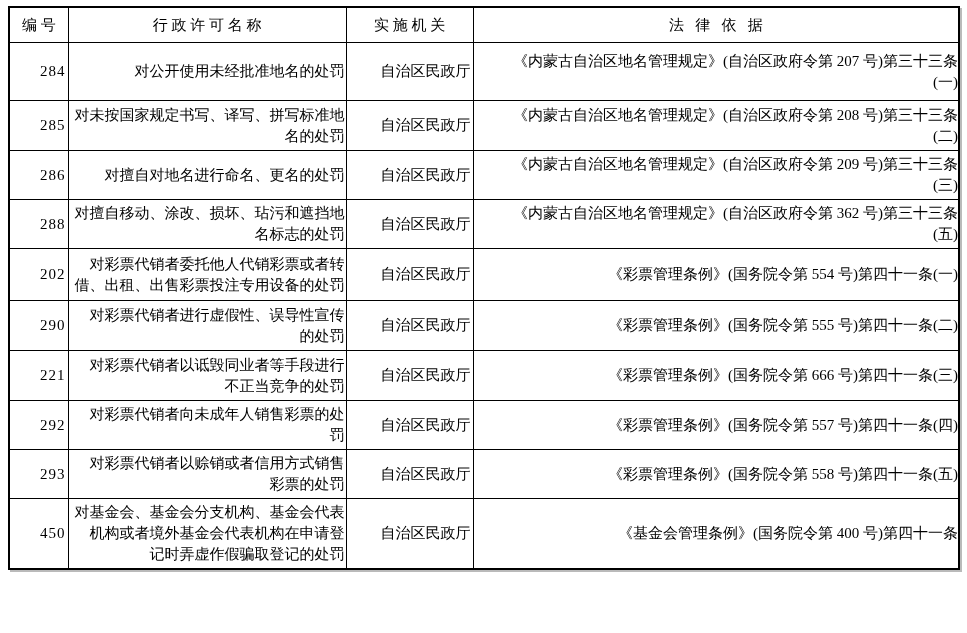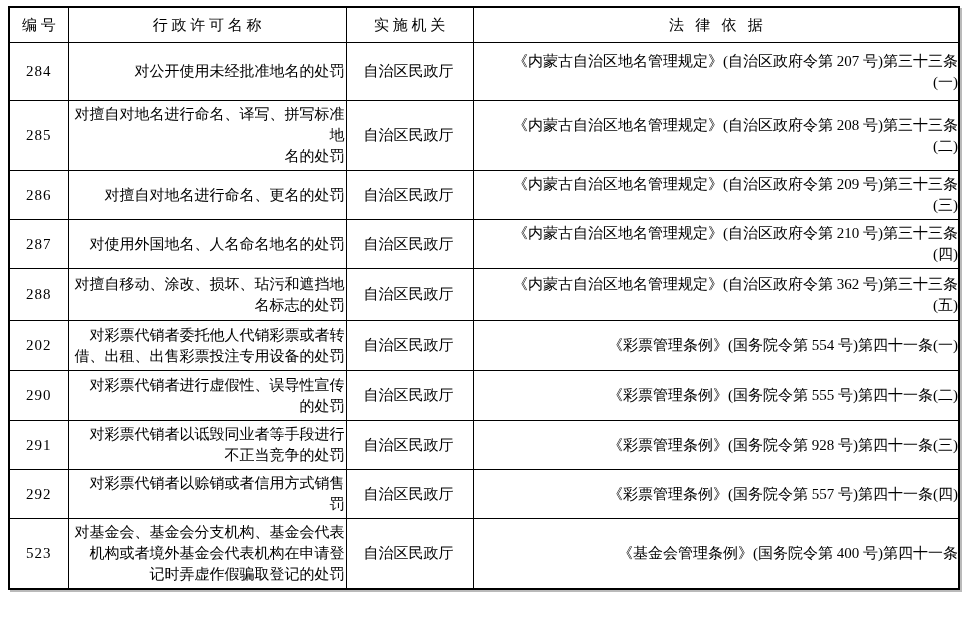--- a/index.html
+++ b/index.html
@@ -47,26 +47,26 @@
     line-height: 21px;
     vertical-align: middle;
     white-space: pre-wrap;
     padding: 3px 2px;
   }
   col.c-id     { width: 59px; }
   col.c-name   { width: 278px; }
   col.c-agency { width: 127px; }
   col.c-legal  { width: 486px; }
   td.cell-id {
-    text-align: center;
+    text-align: right;
     font-family: "Liberation Serif", "DejaVu Serif", serif;
     letter-spacing: 1px;
   }
   td.cell-name   { text-align: right; padding-left: 6px; padding-right: 1px; }
-  td.cell-agency { text-align: center; padding-left: 0; margin-left: 36px; }
+  td.cell-agency { text-align: right; padding-left: 0; margin-left: 36px; }
   td.cell-legal  { text-align: right; padding-left: 6px; padding-right: 0; }
 
   
   tbody tr:nth-child(1)  td { height: 58px; }
   tbody tr:nth-child(2)  td { height: 50px; }
   tbody tr:nth-child(3)  td { height: 48px; }
   tbody tr:nth-child(4)  td { height: 48px; }
   tbody tr:nth-child(5)  td { height: 52px; }
   tbody tr:nth-child(6)  td { height: 50px; }
   tbody tr:nth-child(7)  td { height: 50px; }
@@ -97,39 +97,32 @@
     <tbody>
         <tr>
           <td class="cell-id">284</td>
           <td class="cell-name">对公开使用未经批准地名的处罚</td>
           <td class="cell-agency">自治区民政厅</td>
           <td class="cell-legal">《内蒙古自治区地名管理规定》(自治区政府令第 207 号)第三十三条
 (一)</td>
         </tr>
         <tr>
           <td class="cell-id">285</td>
-          <td class="cell-name">对擅自对地名进行命名、译写、拼写标准地
+          <td class="cell-name">对未按国家规定书写、译写、拼写标准地
 名的处罚</td>
           <td class="cell-agency">自治区民政厅</td>
           <td class="cell-legal">《内蒙古自治区地名管理规定》(自治区政府令第 208 号)第三十三条
 (二)</td>
         </tr>
         <tr>
           <td class="cell-id">286</td>
           <td class="cell-name">对擅自对地名进行命名、更名的处罚</td>
           <td class="cell-agency">自治区民政厅</td>
           <td class="cell-legal">《内蒙古自治区地名管理规定》(自治区政府令第 209 号)第三十三条
 (三)</td>
-        </tr>
-        <tr>
-          <td class="cell-id">287</td>
-          <td class="cell-name">对使用外国地名、人名命名地名的处罚</td>
-          <td class="cell-agency">自治区民政厅</td>
-          <td class="cell-legal">《内蒙古自治区地名管理规定》(自治区政府令第 210 号)第三十三条
-(四)</td>
         </tr>
         <tr>
           <td class="cell-id">288</td>
           <td class="cell-name">对擅自移动、涂改、损坏、玷污和遮挡地
 名标志的处罚</td>
           <td class="cell-agency">自治区民政厅</td>
           <td class="cell-legal">《内蒙古自治区地名管理规定》(自治区政府令第 362 号)第三十三条
 (五)</td>
         </tr>
         <tr>
@@ -140,35 +133,42 @@
           <td class="cell-legal">《彩票管理条例》(国务院令第 554 号)第四十一条(一)</td>
         </tr>
         <tr>
           <td class="cell-id">290</td>
           <td class="cell-name">对彩票代销者进行虚假性、误导性宣传
 的处罚</td>
           <td class="cell-agency">自治区民政厅</td>
           <td class="cell-legal">《彩票管理条例》(国务院令第 555 号)第四十一条(二)</td>
         </tr>
         <tr>
-          <td class="cell-id">291</td>
+          <td class="cell-id">221</td>
           <td class="cell-name">对彩票代销者以诋毁同业者等手段进行
 不正当竞争的处罚</td>
           <td class="cell-agency">自治区民政厅</td>
-          <td class="cell-legal">《彩票管理条例》(国务院令第 928 号)第四十一条(三)</td>
+          <td class="cell-legal">《彩票管理条例》(国务院令第 666 号)第四十一条(三)</td>
         </tr>
         <tr>
           <td class="cell-id">292</td>
-          <td class="cell-name">对彩票代销者以赊销或者信用方式销售
+          <td class="cell-name">对彩票代销者向未成年人销售彩票的处
 罚</td>
           <td class="cell-agency">自治区民政厅</td>
           <td class="cell-legal">《彩票管理条例》(国务院令第 557 号)第四十一条(四)</td>
         </tr>
         <tr>
-          <td class="cell-id">523</td>
+          <td class="cell-id">293</td>
+          <td class="cell-name">对彩票代销者以赊销或者信用方式销售
+彩票的处罚</td>
+          <td class="cell-agency">自治区民政厅</td>
+          <td class="cell-legal">《彩票管理条例》(国务院令第 558 号)第四十一条(五)</td>
+        </tr>
+        <tr>
+          <td class="cell-id">450</td>
           <td class="cell-name">对基金会、基金会分支机构、基金会代表
 机构或者境外基金会代表机构在申请登
 记时弄虚作假骗取登记的处罚</td>
           <td class="cell-agency">自治区民政厅</td>
           <td class="cell-legal">《基金会管理条例》(国务院令第 400 号)第四十一条</td>
         </tr>
       </tbody>
   </table>
 </div>
 

